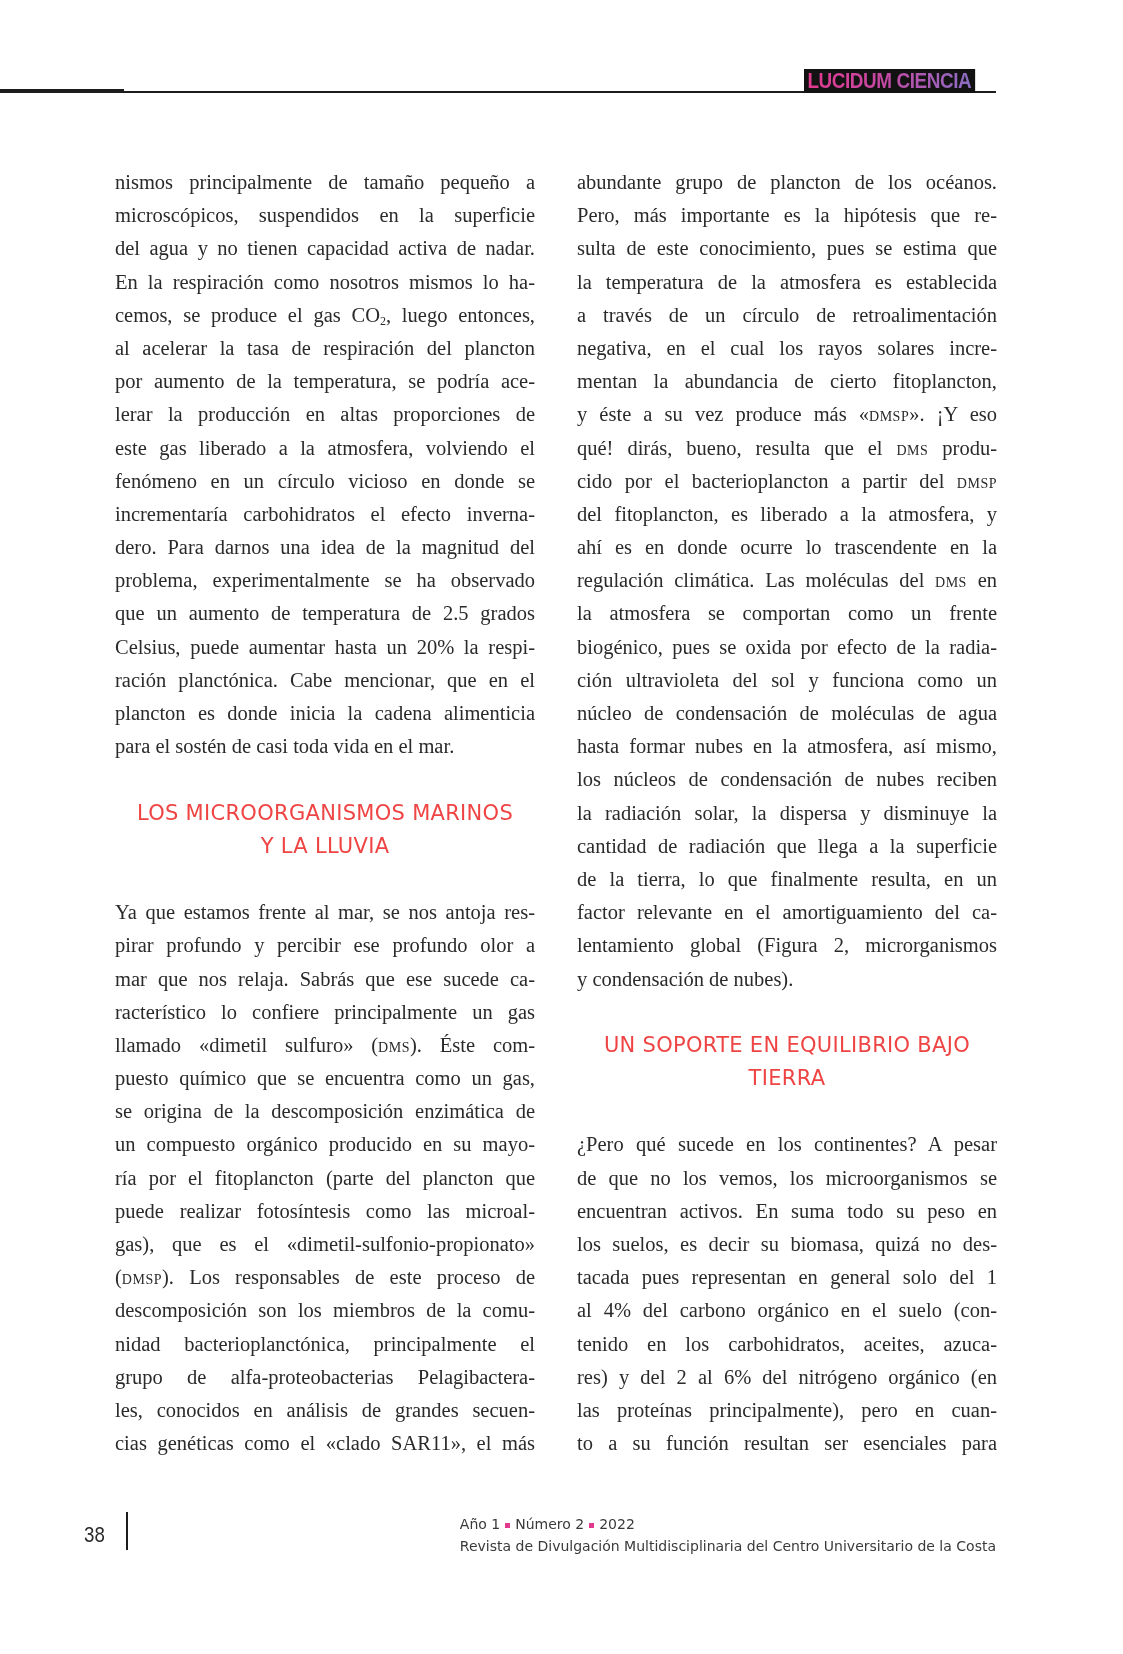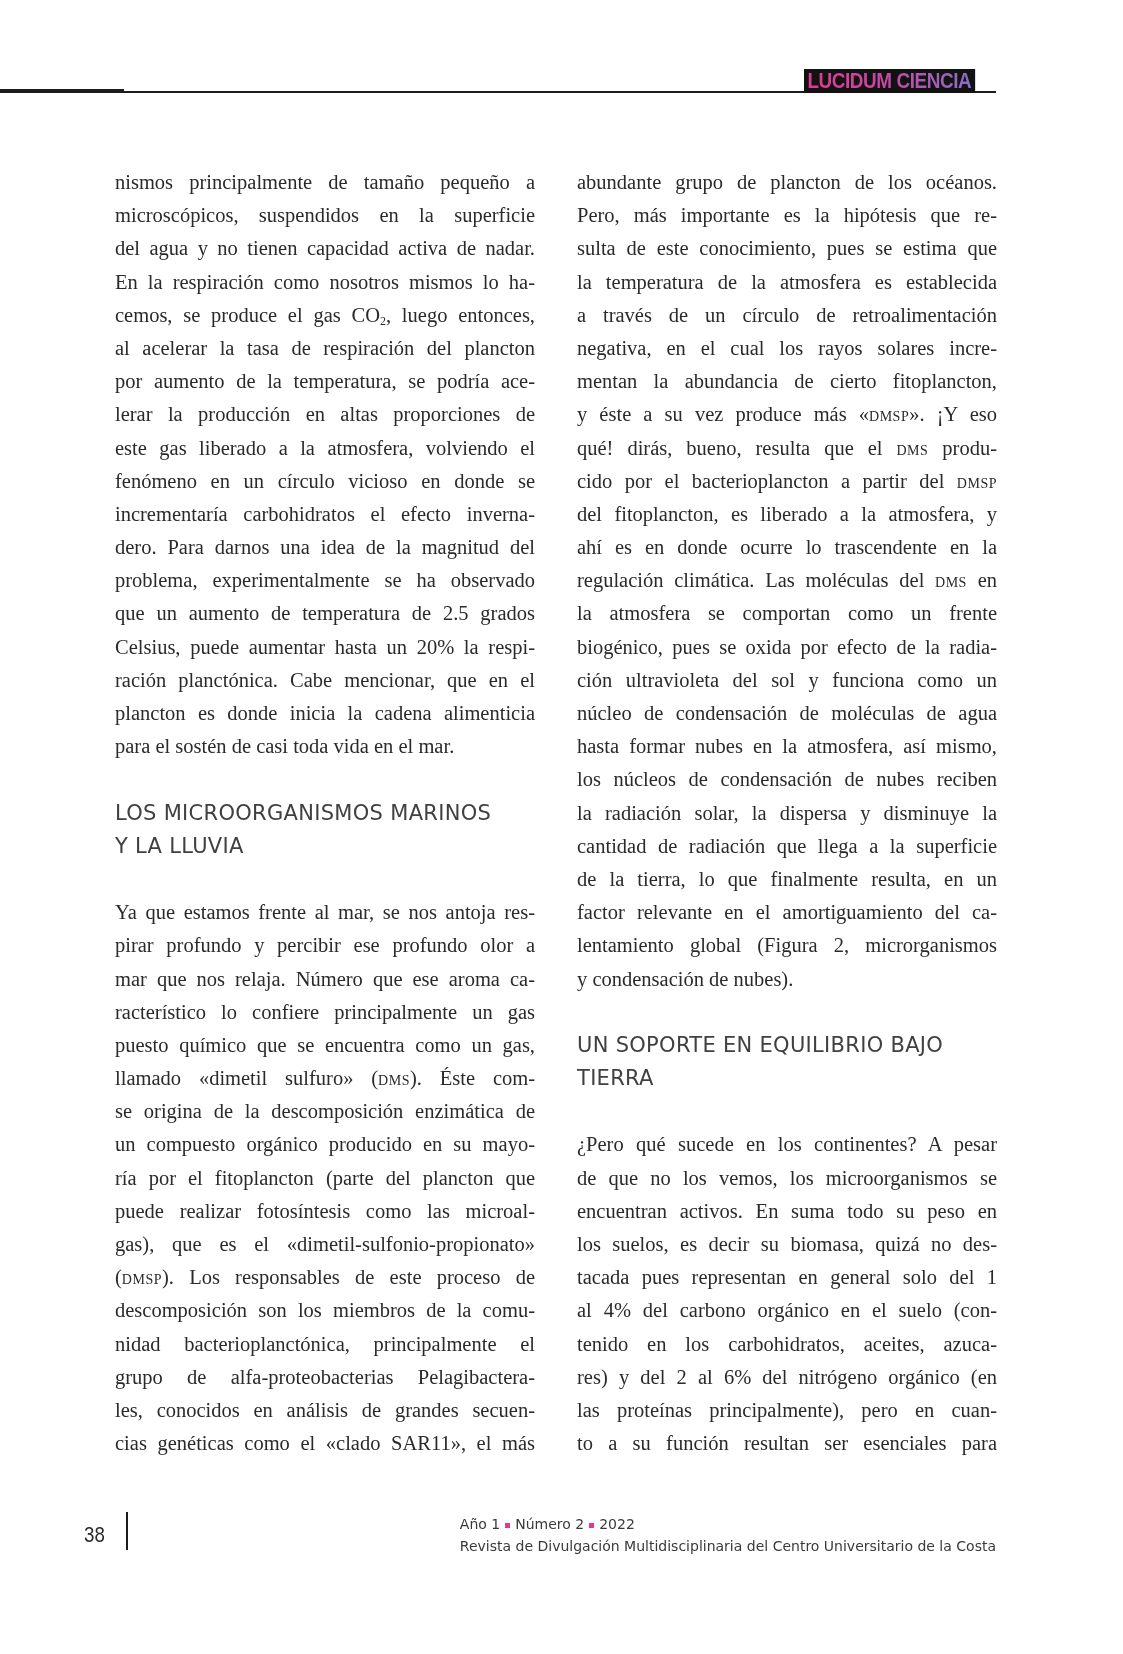--- a/index.html
+++ b/index.html
@@ -8,21 +8,21 @@
   .header-rule-thin { position: absolute; left: 124px; top: 91px; width: 872px; height: 2px; background: #1c1c1c; }
   .brand { position: absolute; left: 804px; top: 69px; height: 24px; padding: 0 4px; background: #121212; display: flex; align-items: center; font-family: "Liberation Sans", "DejaVu Sans", sans-serif; font-weight: bold; font-size: 22px; letter-spacing: -0.5px; line-height: 24px; transform: scaleX(0.86); transform-origin: left center; }
   .brand span { background: linear-gradient(90deg, #e2398f 0%, #c34aa6 50%, #8a6fc4 100%); -webkit-background-clip: text; background-clip: text; color: transparent; white-space: nowrap; }
   .col { position: absolute; top: 166px; width: 420px; }
   .col-left { left: 115px; }
   .col-right { left: 577px; }
   .line { font-size: 20.5px; line-height: 33.2px; height: 33.2px; text-align: justify; text-align-last: justify; white-space: nowrap; overflow: visible; }
   .line.last { text-align-last: left; }
   .line span.sc { font-variant: small-caps; text-transform: lowercase; letter-spacing: 0.5px; }
   .gap { height: 33.2px; }
-  .heading { font-family: "DejaVu Sans", "Liberation Sans", sans-serif; color: #404040; font-size: 21px; line-height: 33.2px; height: 33.2px; letter-spacing: 0.3px; white-space: nowrap; }
+  .heading { font-family: "DejaVu Sans", "Liberation Sans", sans-serif; color: #ef4444; font-size: 21px; line-height: 33.2px; height: 33.2px; letter-spacing: 0.3px; white-space: nowrap; text-align: center; }
   sub { font-size: 12px; vertical-align: -3px; line-height: 0; }
   .footer-page { position: absolute; left: 84px; top: 1522px; font-family: "Liberation Sans", sans-serif; font-size: 22px; color: #2a2a2a; transform: scaleX(0.85); transform-origin: left; }
   .footer-bar { position: absolute; left: 126px; top: 1512px; width: 2px; height: 38px; background: #1c1c1c; }
   .footer-meta { position: absolute; right: 127px; top: 1513px; text-align: left; font-family: "DejaVu Sans", "Liberation Sans", sans-serif; font-size: 14px; color: #3a3a3a; line-height: 22px; }
   .footer-meta .dot { display: inline-block; width: 5px; height: 5px; background: #e2398f; margin: 0 5px; vertical-align: middle; }
 </style>
 </head>
 <body>
 
 <div class="header-rule-thick"></div>
@@ -54,24 +54,24 @@
     </div>
   <div class="gap"></div>
   <div id="lh1">
       <div class="heading">LOS MICROORGANISMOS MARINOS</div>
       <div class="heading last">Y LA LLUVIA</div>
     </div>
   <div class="gap"></div>
   <div id="lp2">
       <div class="line">Ya que estamos frente al mar, se nos antoja res-</div>
       <div class="line">pirar profundo y percibir ese profundo olor a</div>
-      <div class="line">mar que nos relaja. Número que ese aroma ca-</div>
+      <div class="line">mar que nos relaja. Sabrás que ese sucede ca-</div>
       <div class="line">racterístico lo confiere principalmente un gas</div>
+      <div class="line">llamado «dimetil sulfuro» (<span class="sc">DMS</span>). Éste com-</div>
       <div class="line">puesto químico que se encuentra como un gas,</div>
-      <div class="line">llamado «dimetil sulfuro» (<span class="sc">DMS</span>). Éste com-</div>
       <div class="line">se origina de la descomposición enzimática de</div>
       <div class="line">un compuesto orgánico producido en su mayo-</div>
       <div class="line">ría por el fitoplancton (parte del plancton que</div>
       <div class="line">puede realizar fotosíntesis como las microal-</div>
       <div class="line">gas), que es el «dimetil-sulfonio-propionato»</div>
       <div class="line">(<span class="sc">DMSP</span>). Los responsables de este proceso de</div>
       <div class="line">descomposición son los miembros de la comu-</div>
       <div class="line">nidad bacterioplanctónica, principalmente el</div>
       <div class="line">grupo de alfa-proteobacterias Pelagibactera-</div>
       <div class="line">les, conocidos en análisis de grandes secuen-</div>

